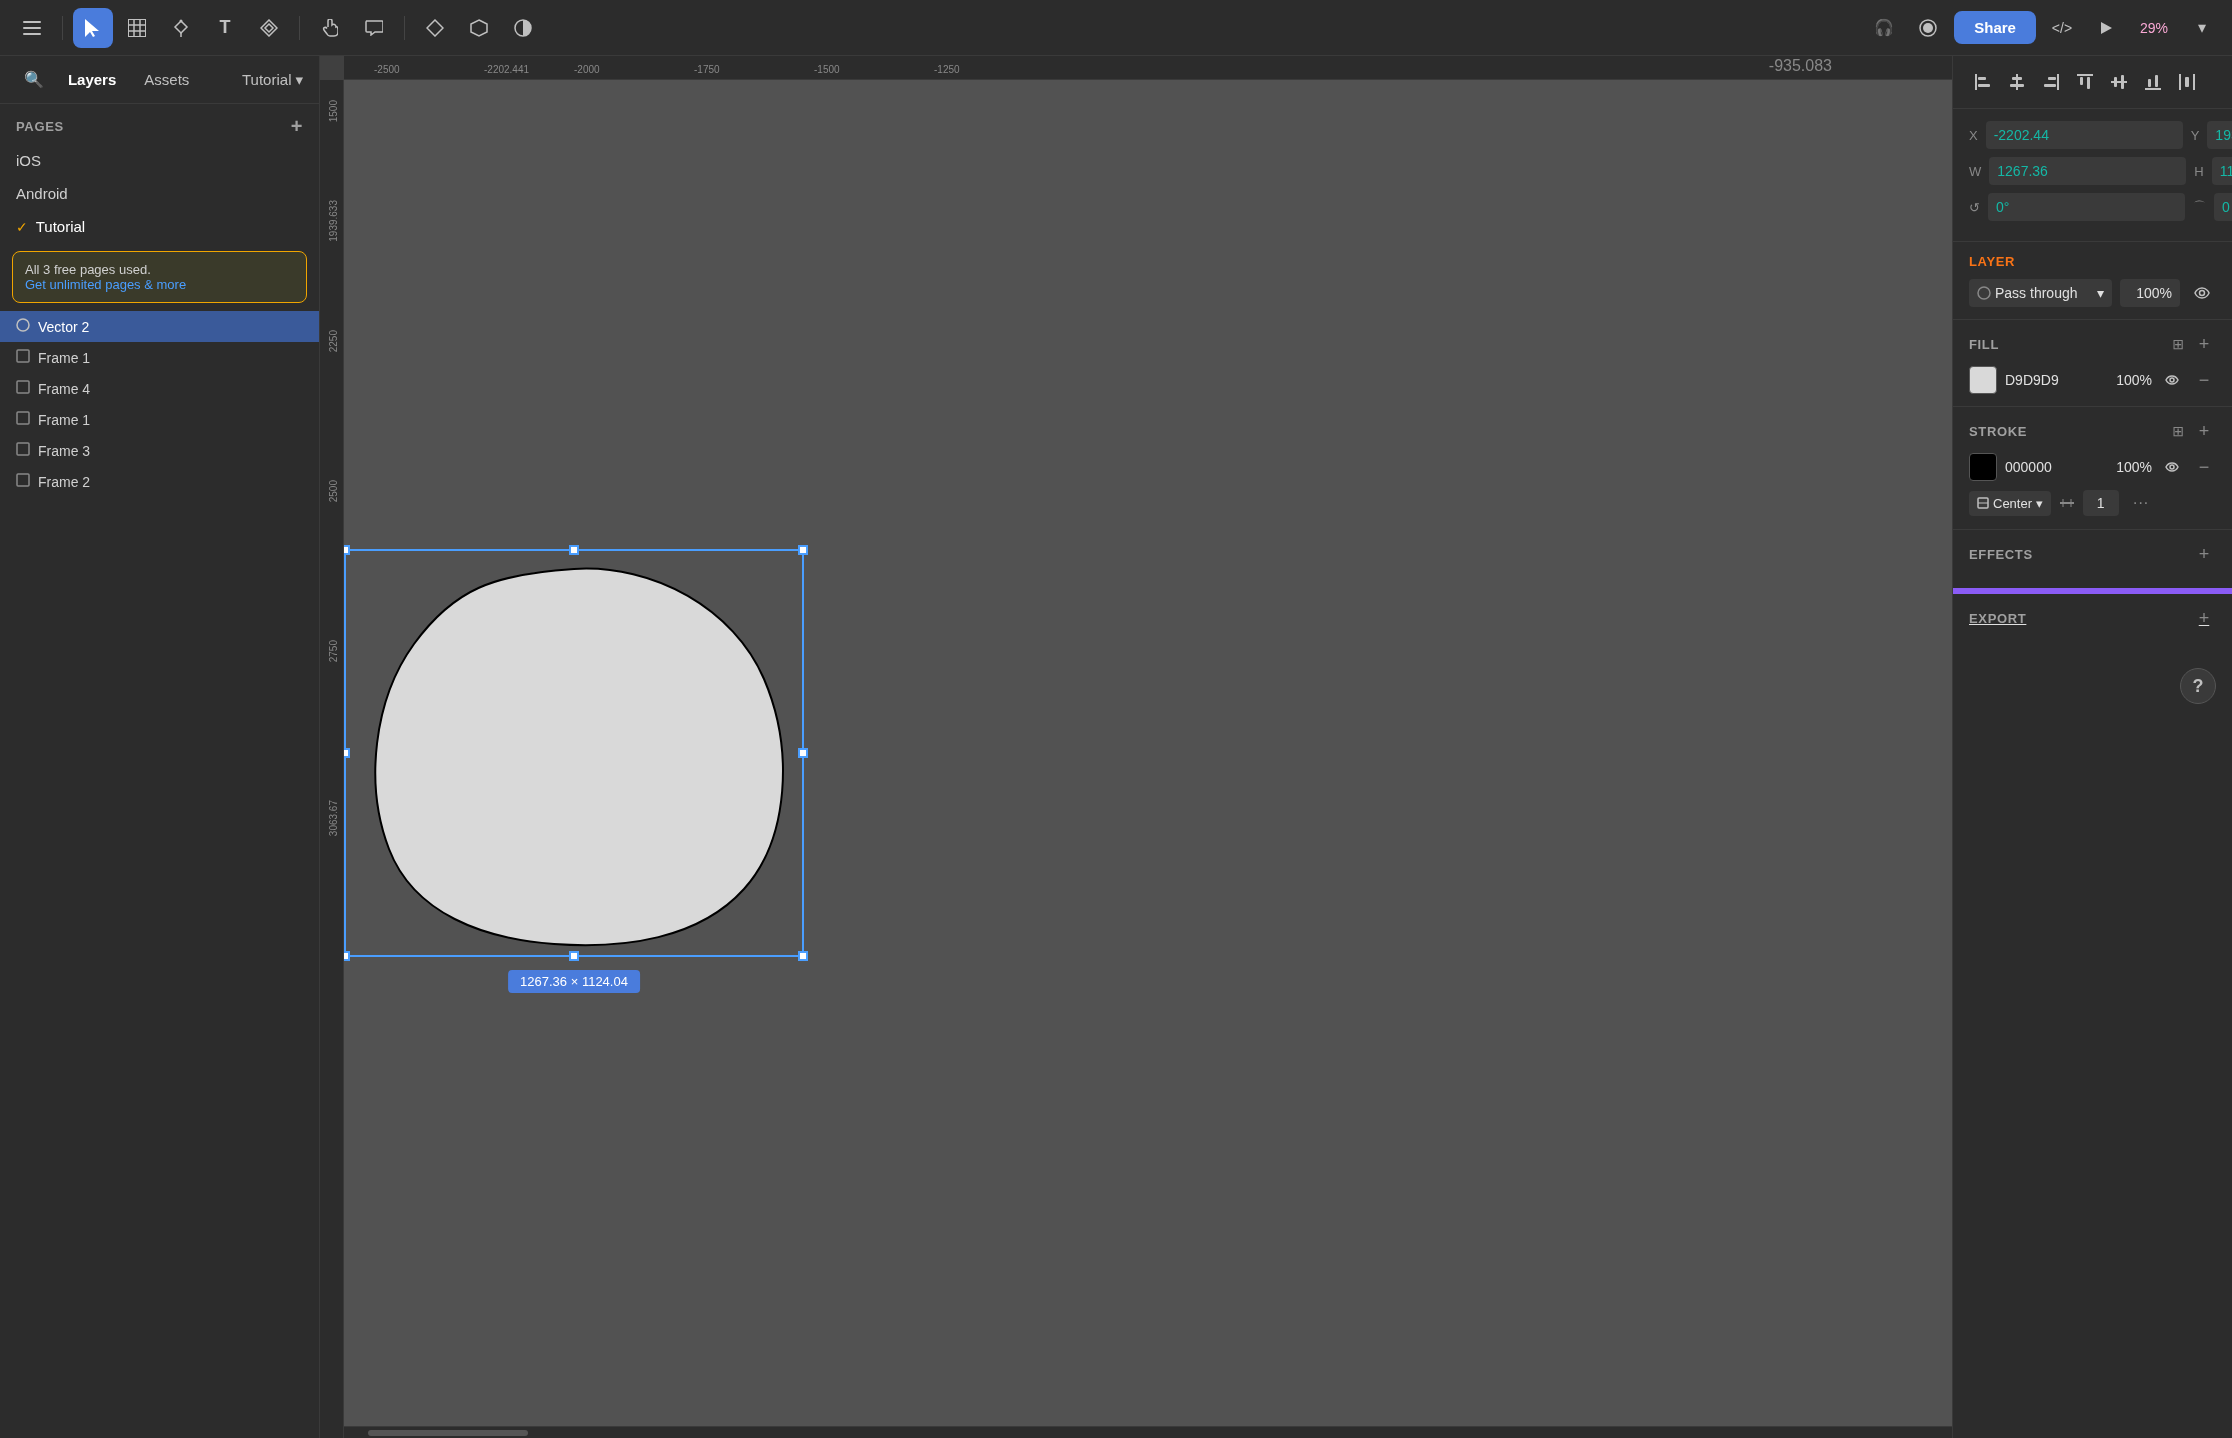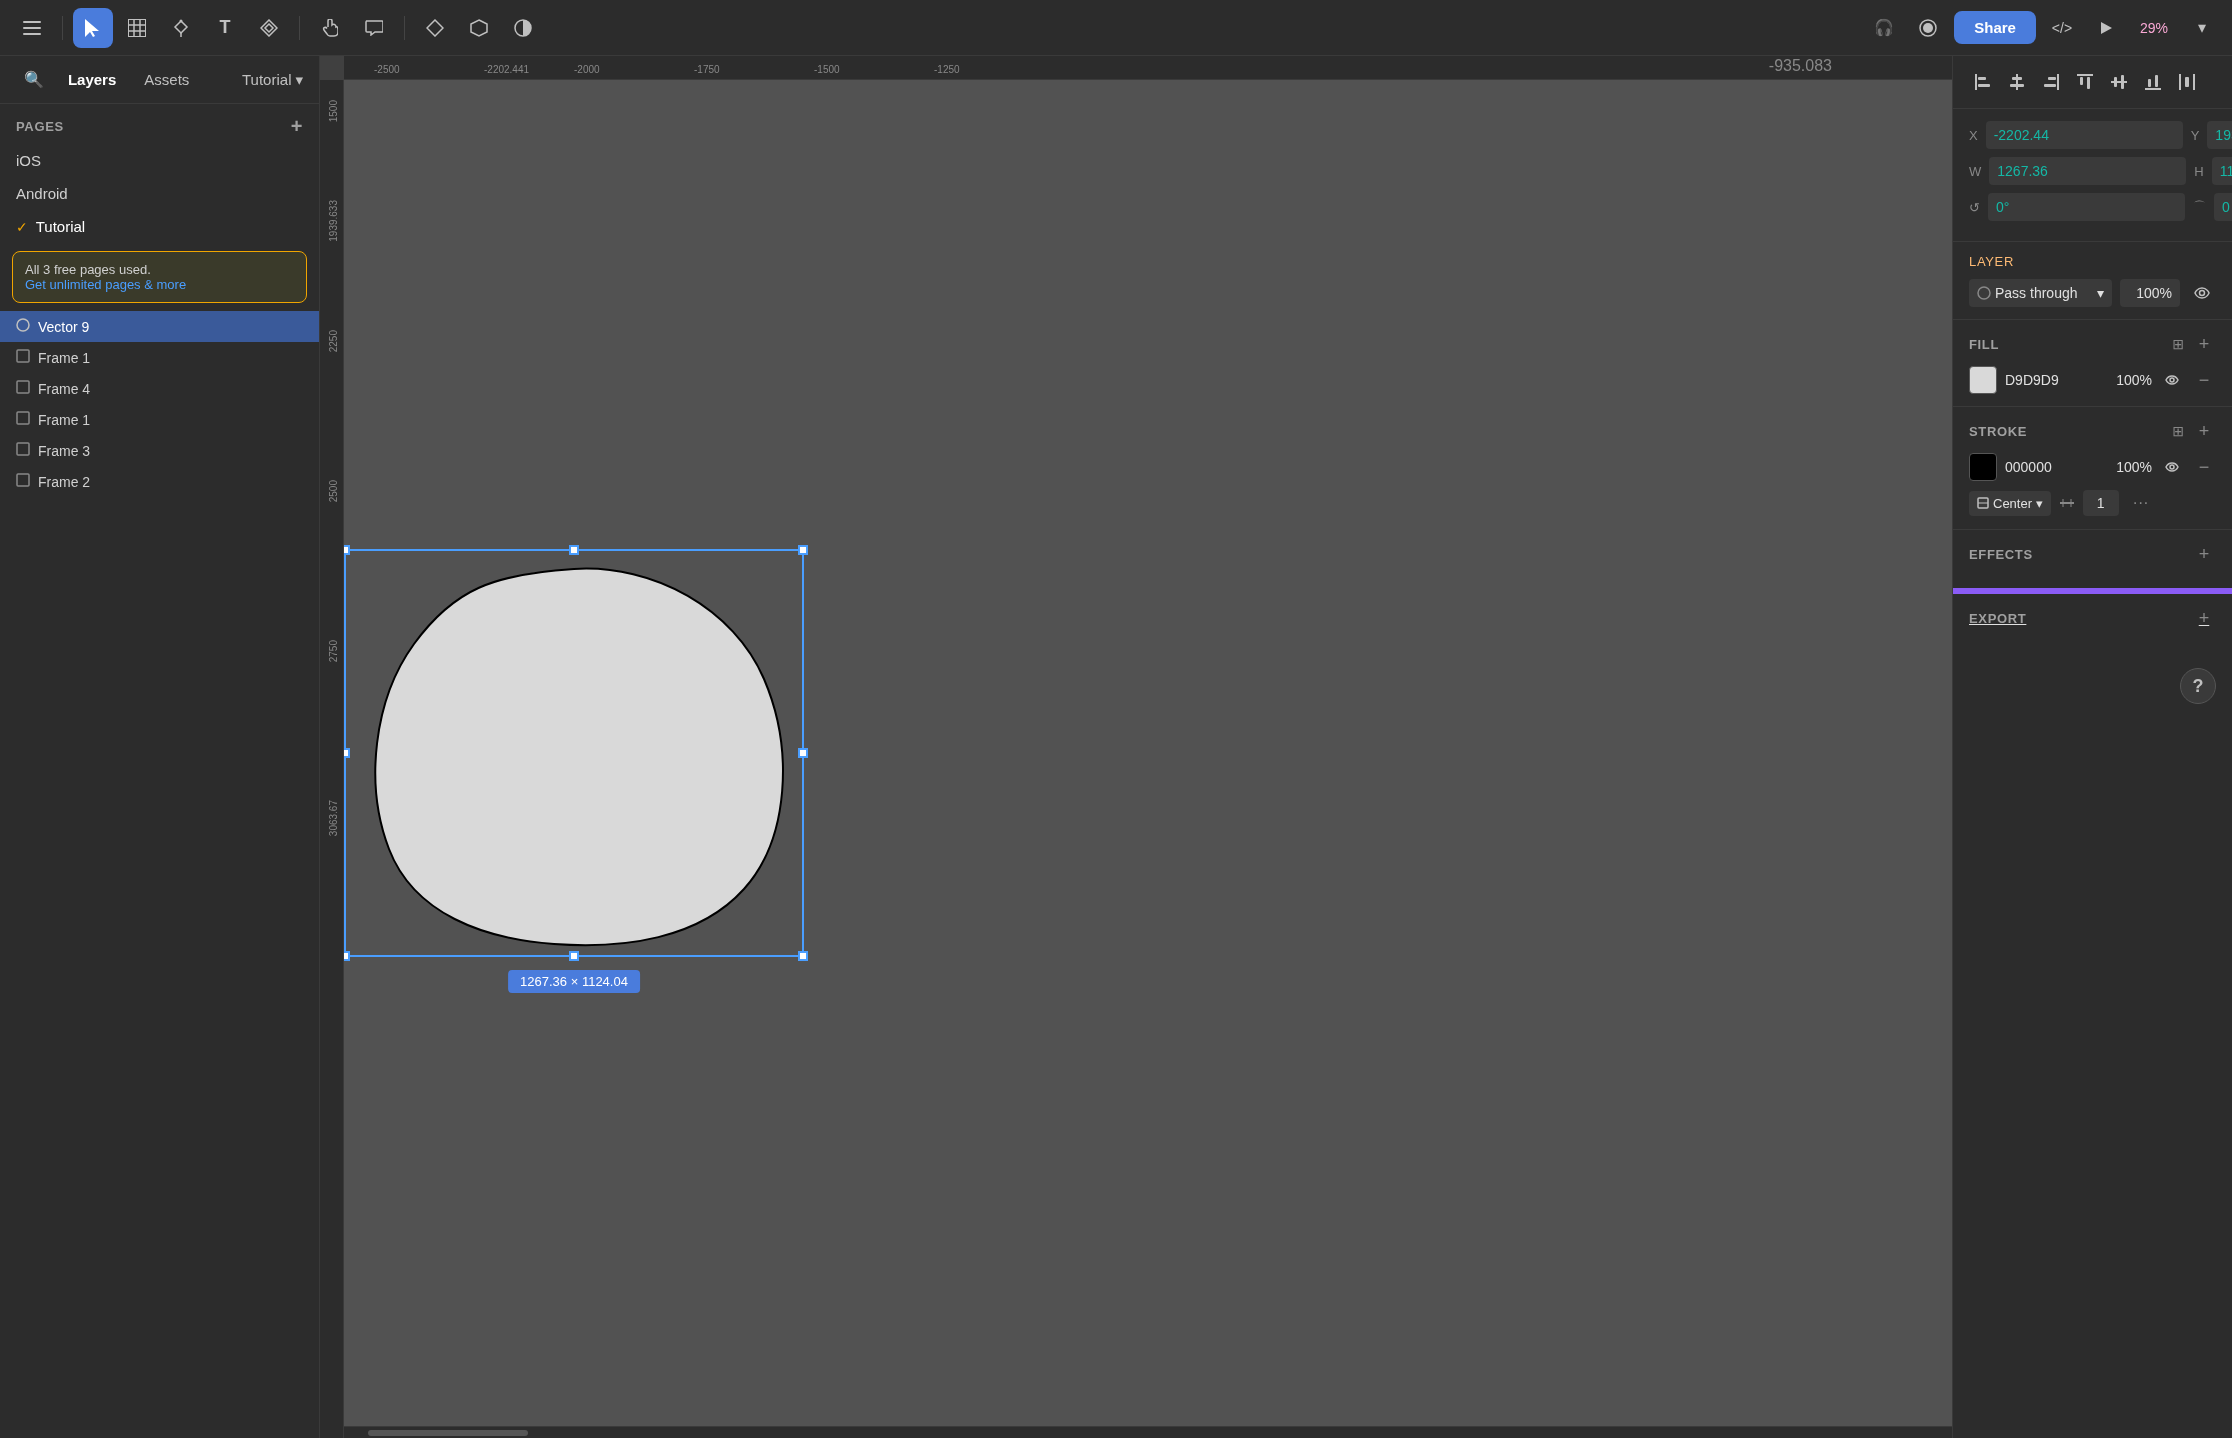--- a/index.html
+++ b/index.html
@@ -328,22 +328,22 @@
       font-size: 16px;
     }
 
     
     .layer-section {
       padding: 12px 16px;
       border-bottom: 1px solid #3a3a3a;
     }
     .layer-title {
       font-size: 13px;
-      font-weight: 400;
-      color: #fdba74;
+      font-weight: 700;
+      color: #f97316;
       margin-bottom: 10px;
       text-transform: uppercase;
       letter-spacing: 0.05em;
     }
     .layer-row {
       display: flex;
       align-items: center;
       gap: 8px;
     }
     .blend-select {
@@ -635,21 +635,21 @@
       <div class="upgrade-notice-text">All 3 free pages used.</div>
       <div class="upgrade-link">Get unlimited pages &amp; more</div>
     </div>
 
     <div class="layer-item selected">
       <span class="layer-icon layer-icon-vector">
         <svg width="14" height="14" viewBox="0 0 14 14">
             <circle cx="7" cy="7" r="6" fill="none" stroke="#c0c0c0" stroke-width="1.5"></circle>
           </svg>
       </span>
-      <span>Vector 9</span>
+      <span>Vector 2</span>
     </div>
     <div class="layer-item">
       <span class="layer-icon layer-icon-frame">
         <svg width="14" height="14" viewBox="0 0 14 14">
             <rect x="1" y="1" width="12" height="12" fill="none" stroke="#888" stroke-width="1.5" rx="1"></rect>
           </svg>
       </span>
       <span>Frame 1</span>
     </div>
     <div class="layer-item">

